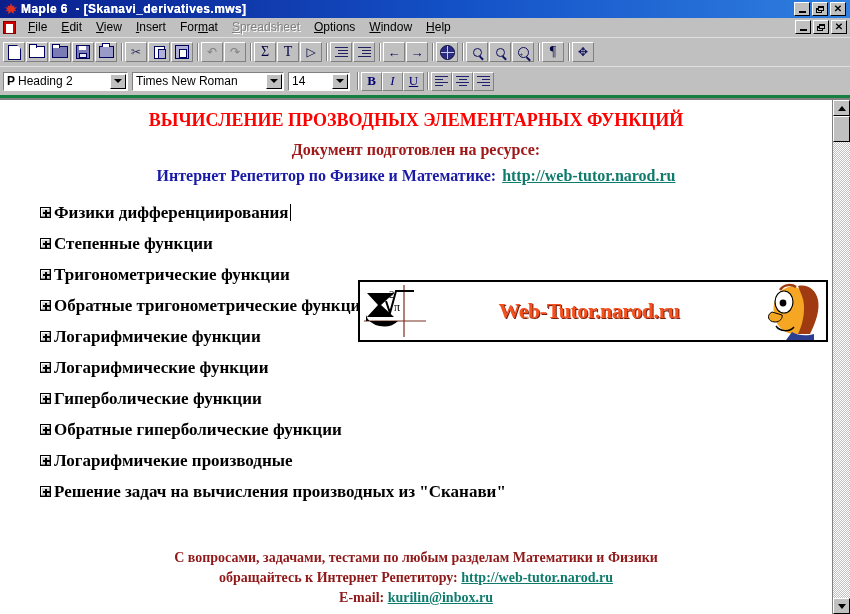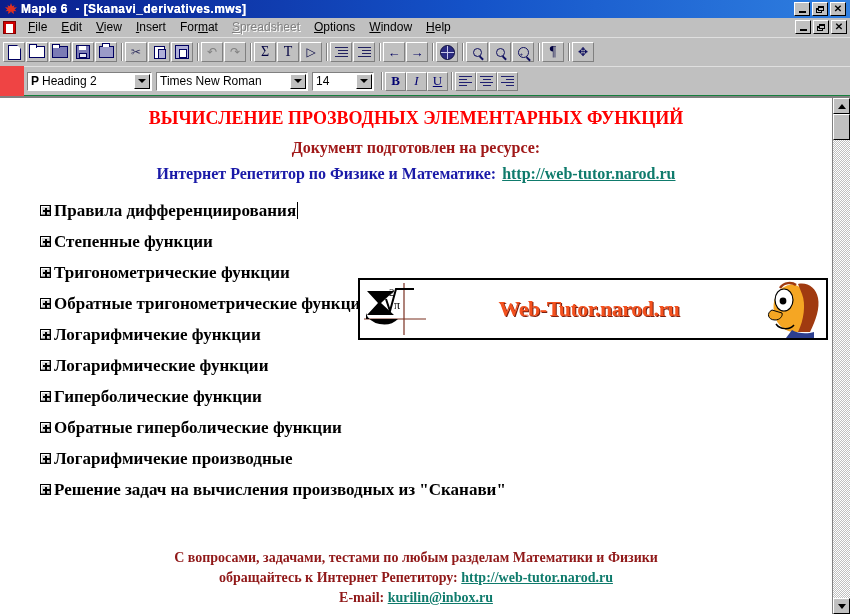--- a/index.html
+++ b/index.html
@@ -2,21 +2,21 @@
 <html><head>
 <meta charset="utf-8">
 <style>
   html,body{margin:0;padding:0;}
   body{
     width:850px;height:614px;overflow:hidden;
     font-family:"Liberation Sans",sans-serif;
     background:#c0c0c0;
     -webkit-font-smoothing:none;
   }
-  .app{width:850px;height:614px;position:relative;background:#ef4444;display:flex;flex-direction:column;}
+  .app{width:850px;height:614px;position:relative;background:#be185d;display:flex;flex-direction:column;}
 
   
   .titlebar{
     height:18px;flex:0 0 18px;
     background:linear-gradient(to right,#0a1e8c 0%,#1452c8 55%,#2f7fe0 100%);
     display:flex;align-items:center;padding:0 2px;
     color:#fff;
   }
   .title-ico{width:14px;height:14px;position:relative;margin:0 3px 0 2px;flex:0 0 14px;}
   .title-txt{
@@ -64,21 +64,21 @@
   .mitem.disabled{color:#808080;text-shadow:1px 1px 0 #fff;}
   .mwbtns{display:flex;gap:2px;padding-right:3px;}
 
   
   .tbar{
     flex:0 0 auto;background:#c0c0c0;display:flex;align-items:center;
     padding:2px 3px;gap:0;
     border-top:1px solid #dfdfdf;
   }
   .tbar.row1{height:24px;}
-  .tbar.row2{height:24px;border-bottom:1px solid #15803d;margin-left:24px;}
+  .tbar.row2{height:24px;border-bottom:3px solid #15803d;}
   .tbtn{
     width:22px;height:20px;box-sizing:border-box;
     border-top:1px solid #fff;border-left:1px solid #fff;
     border-right:1px solid #808080;border-bottom:1px solid #808080;
     background:#c0c0c0;display:flex;align-items:center;justify-content:center;
     position:relative;margin-right:1px;
   }
   .tsep{width:7px;height:20px;flex:0 0 7px;position:relative;}
   .tsep:after{content:"";position:absolute;left:3px;top:1px;bottom:1px;width:1px;
     background:#808080;border-right:1px solid #fff;}
@@ -454,21 +454,21 @@
 
       <div class="doc-title">ВЫЧИСЛЕНИЕ ПРОЗВОДНЫХ ЭЛЕМЕНТАРНЫХ ФУНКЦИЙ</div>
       <div class="doc-sub1">Документ подготовлен на ресурсе:</div>
       <div class="doc-sub2">
         <span>Интернет Репетитор по Физике и Математике:</span><a class="lnk" href="#">http://web-tutor.narod.ru</a>
       </div>
 
       <div class="list">
         <div class="litem">
           <span class="plus"></span>
-          <span class="ltext">Правила дифференциирования</span>
+          <span class="ltext">Физики дифференциирования</span>
           <span class="caret"></span>
         </div>
         <div class="litem">
           <span class="plus"></span>
           <span class="ltext">Степенные функции</span>
         </div>
         <div class="litem">
           <span class="plus"></span>
           <span class="ltext">Тригонометрические функции</span>
         </div>

